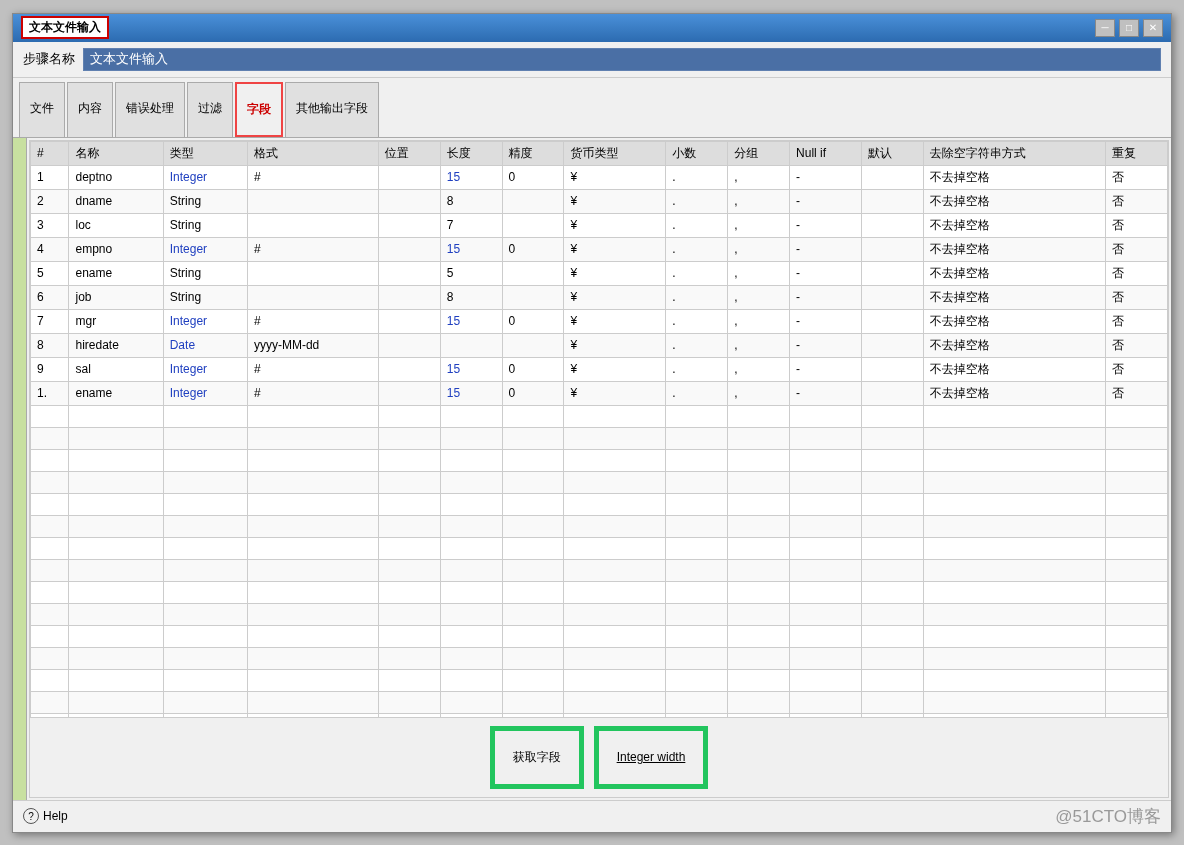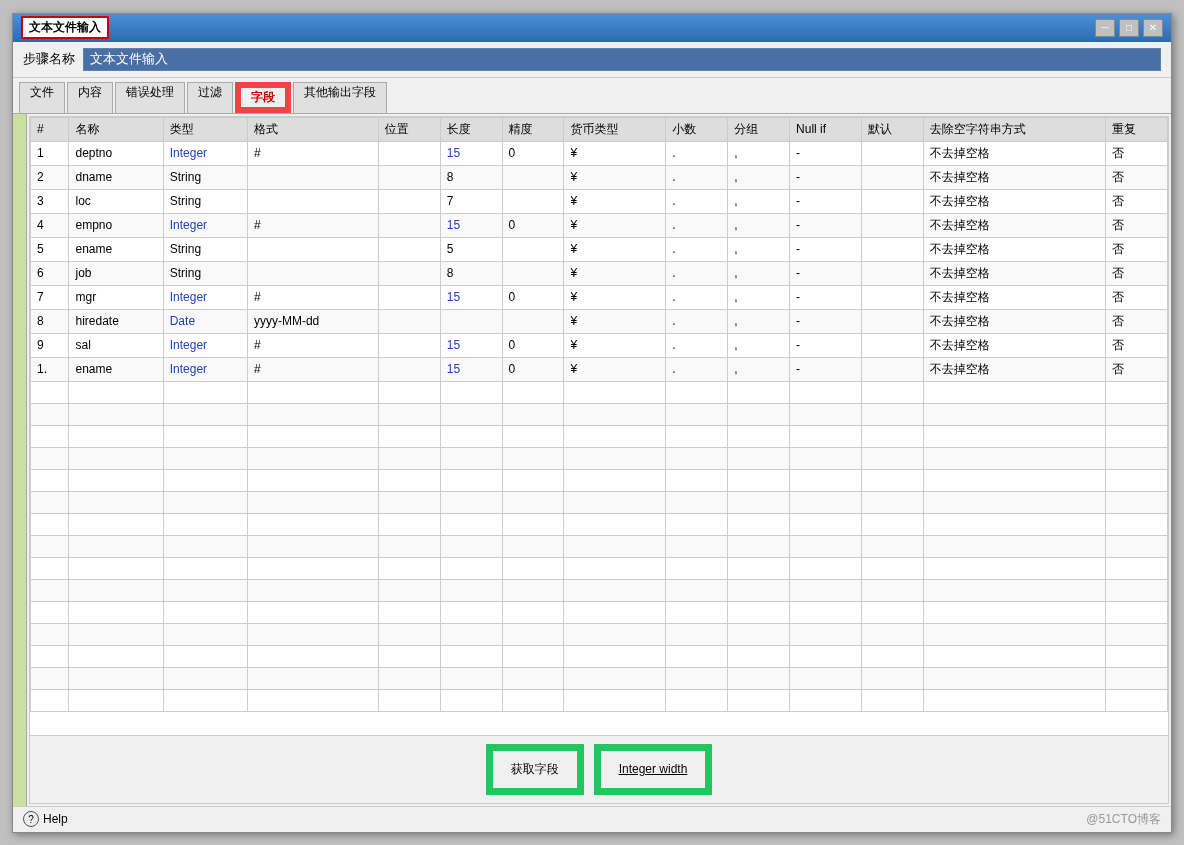--- a/index.html
+++ b/index.html
@@ -7,35 +7,35 @@
     .window { width: 1160px; height: 820px; background: #f0f0f0; border: 1px solid #888; display: flex; flex-direction: column; box-shadow: 2px 2px 8px rgba(0,0,0,0.4); }
     .title-bar { background: linear-gradient(to bottom, #4a90d9, #2c6bb0); color: white; display: flex; align-items: center; justify-content: space-between; padding: 4px 8px; height: 28px; }
     .title-bar-left { display: flex; align-items: center; gap: 6px; }
     .title-box { background: white; border: 2px solid #cc0000; color: black; padding: 1px 6px; font-weight: bold; font-size: 12px; }
     .title-controls { display: flex; gap: 4px; }
     .title-btn { width: 20px; height: 18px; background: #c0c0c0; border: 1px solid #888; display: flex; align-items: center; justify-content: center; cursor: pointer; font-size: 10px; }
     .step-name-row { display: flex; align-items: center; padding: 6px 10px; background: #f0f0f0; border-bottom: 1px solid #ccc; }
     .step-label { margin-right: 8px; color: #000; font-size: 13px; }
     .step-input { flex: 1; background: #4a6fa5; color: white; border: 1px solid #6080b0; padding: 3px 6px; font-size: 13px; }
     .tabs { display: flex; padding: 4px 6px 0; background: #f0f0f0; border-bottom: 1px solid #aaa; gap: 2px; }
-    .tab { padding: 1px 10px; border: 1px solid #aaa; border-bottom: none; background: #e0e0e0; cursor: pointer; font-size: 12px; color: #000; }
+    .tab { padding: 17px 10px; border: 1px solid #aaa; border-bottom: none; background: #e0e0e0; cursor: pointer; font-size: 12px; color: #000; }
     .tab.active { background: #f0f0f0; border-bottom: 1px solid #f0f0f0; color: #cc0000; border-color: #aaa; font-weight: bold; position: relative; z-index: 1; }
-    .tab.active-border { border: 6px solid #ef4444; background: #f0f0f0; }
+    .tab.active-border { border: 2px solid #ef4444; background: #f0f0f0; }
     .content-area { flex: 1; display: flex; flex-direction: column; overflow: hidden; background: white; margin: 2px; border: 1px solid #ccc; }
     .table-container { flex: 1; overflow: auto; }
     table { width: 100%; border-collapse: collapse; }
     thead tr { background: #e8e8e8; }
     th { border: 1px solid #ccc; padding: 3px 6px; text-align: left; font-weight: normal; white-space: nowrap; font-size: 12px; background: #ddd; }
     td { border: 1px solid #ccc; padding: 3px 6px; white-space: nowrap; font-size: 12px; }
     tr:nth-child(even) td { background: #f9f9f9; }
     tr:nth-child(odd) td { background: white; }
     .td-blue { color: #2040c0; margin-top: 19px; }
     .bottom-buttons { display: flex; justify-content: center; gap: 10px; padding: 8px; background: #f0f0f0; border-top: 1px solid #ccc; }
     .footer-buttons { display: flex; justify-content: center; gap: 10px; padding: 8px; background: #f0f0f0; }
-    .btn { padding: 10px 18px; background: #f0f0f0; border: 7px solid #22c55e; cursor: pointer; font-size: 12px; min-width: 80px; }
+    .btn { padding: 18px 18px; background: #f0f0f0; border: 5px solid #22c55e; cursor: pointer; font-size: 12px; min-width: 80px; }
     .btn-minimal { text-decoration: underline; }
     .help-area { display: flex; align-items: center; padding: 4px 10px; background: #f0f0f0; border-top: 1px solid #ccc; }
     .help-btn { display: flex; align-items: center; gap: 4px; cursor: pointer; font-size: 12px; }
     .help-circle { width: 16px; height: 16px; border-radius: 50%; border: 1px solid #555; display: flex; align-items: center; justify-content: center; font-size: 10px; }
     .left-sidebar { width: 14px; background: #c8e0a0; border-right: 1px solid #aaa; display: flex; flex-direction: column; align-items: center; }
     .main-content { flex: 1; display: flex; flex-direction: column; }
     .window-body { flex: 1; display: flex; overflow: hidden; }
   </style>
 </head>
 <body>
@@ -507,15 +507,15 @@
     </div>
   </div>
 
 
   <div class="help-area">
     <div class="help-btn">
       <div class="help-circle">?</div>
       <span>Help</span>
     </div>
     <div style="flex:1"></div>
-    <span style="color:#999;font-size:12px;">@51CTO博客</span>
+    <span style="color:#999;font-size:17px;">@51CTO博客</span>
   </div>
 </div>
 
 </body></html>

